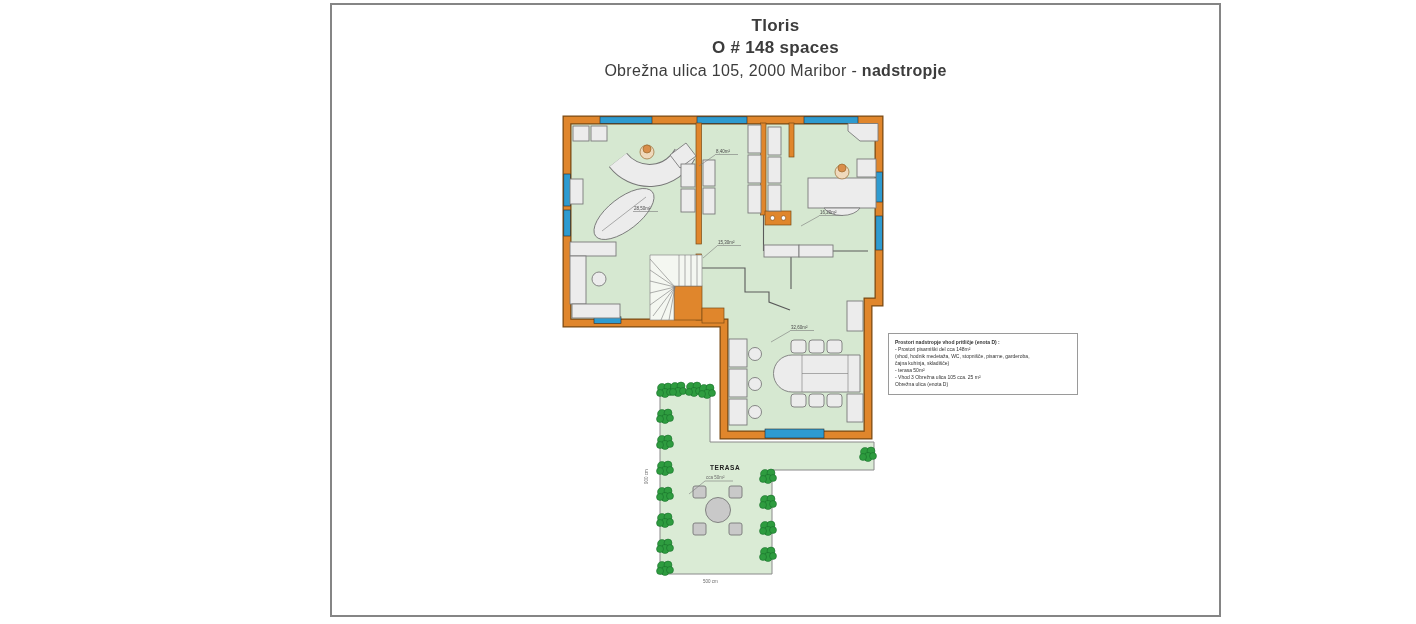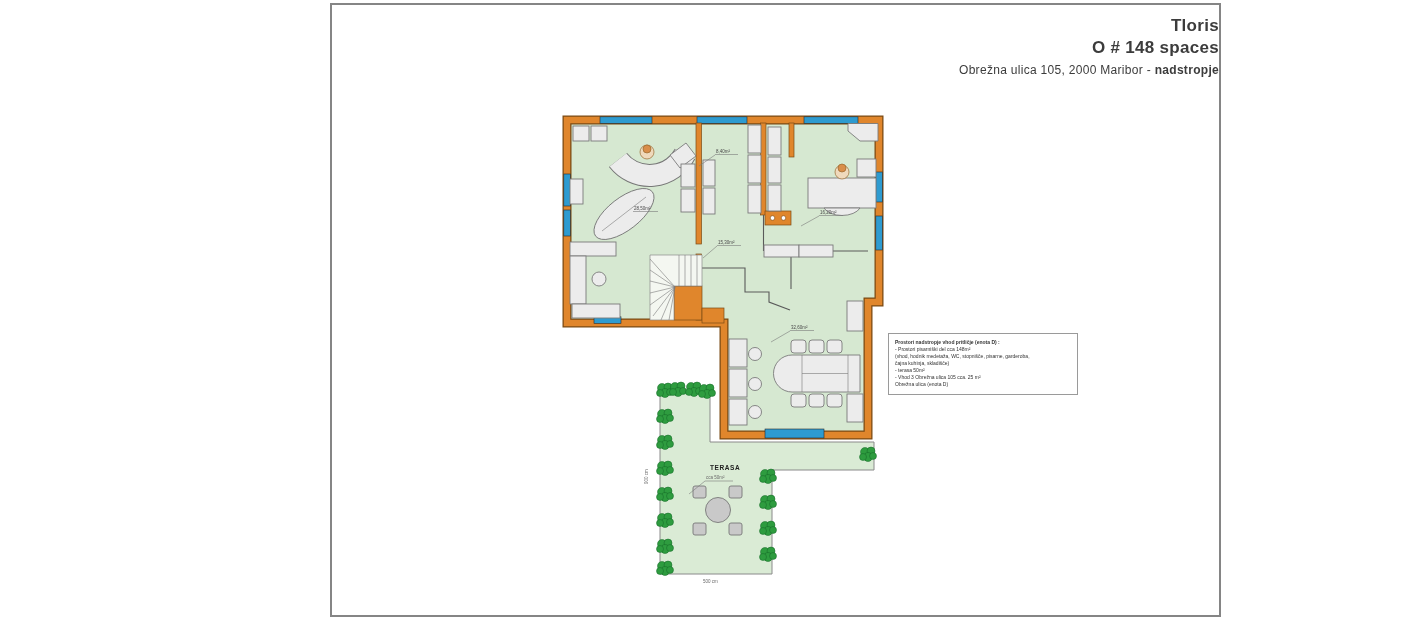--- a/index.html
+++ b/index.html
@@ -1,23 +1,23 @@
 <!DOCTYPE html>
 <html style="--c-wall: #E0862C; --c-floor: #D6E8D1; --c-terrace: #DAEBD5; --c-window: #2E9BD0; --c-furniture: #ECECEC; --c-plant: #2E9C3F; --c-person: #D98E4A;"><head>
 <meta charset="utf-8">
 <style>
   html,body{margin:0;padding:0;background:#fff;}
   body{width:1416px;height:624px;position:relative;overflow:hidden;
        font-family:"Liberation Sans",sans-serif;}
   .frame{position:absolute;left:330px;top:3px;width:891px;height:614px;
          border:2px solid #858585;background:#fff;box-sizing:border-box;}
-  .title-block{position:absolute;top:10px;left:0;width:100%;text-align:right;
+  .title-block{position:absolute;top:10px;left:0;width:100%;text-align:center;
                color:#3c3c3c;letter-spacing:.3px;}
   .t-bold{font-size:17px;font-weight:bold;line-height:22px;}
-  .t-addr{font-size:12px;line-height:23px;}
+  .t-addr{font-size:16px;line-height:23px;}
   .t-addr .b{font-weight:bold;}
   .plan-svg{position:absolute;left:0;top:0;}
   .info-box{position:absolute;left:556px;top:328px;width:190px;height:62px;
             border:1px solid #9a9a9a;background:#fff;padding:5px 6px;
             box-sizing:border-box;color:#333;}
   .il{font-size:5px;line-height:7px;white-space:nowrap;}
   .il.b{font-weight:bold;}
 
   
   .floor{fill:var(--c-floor,#D6E8D1);}

